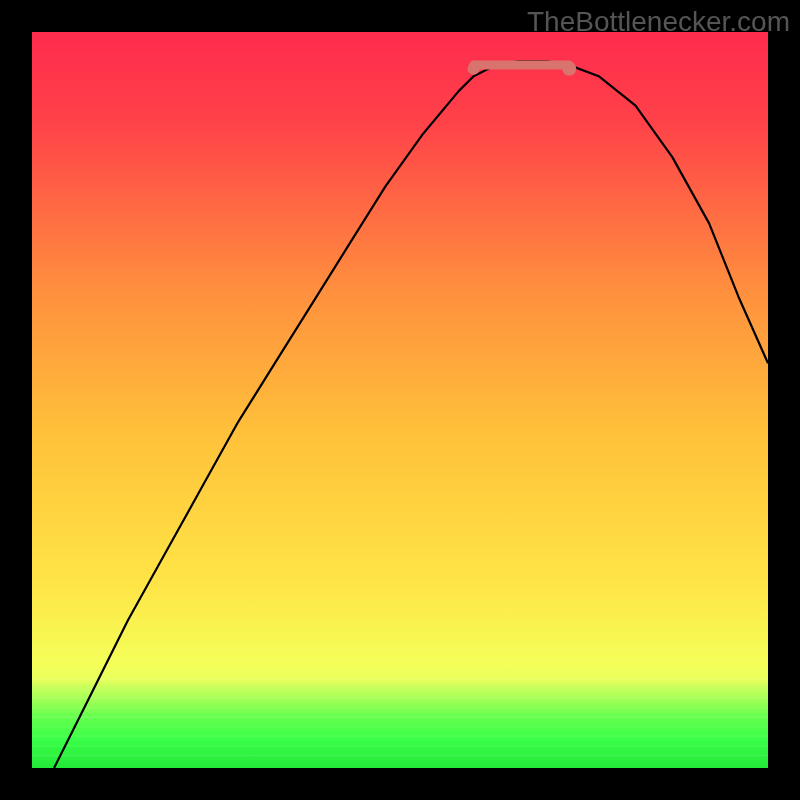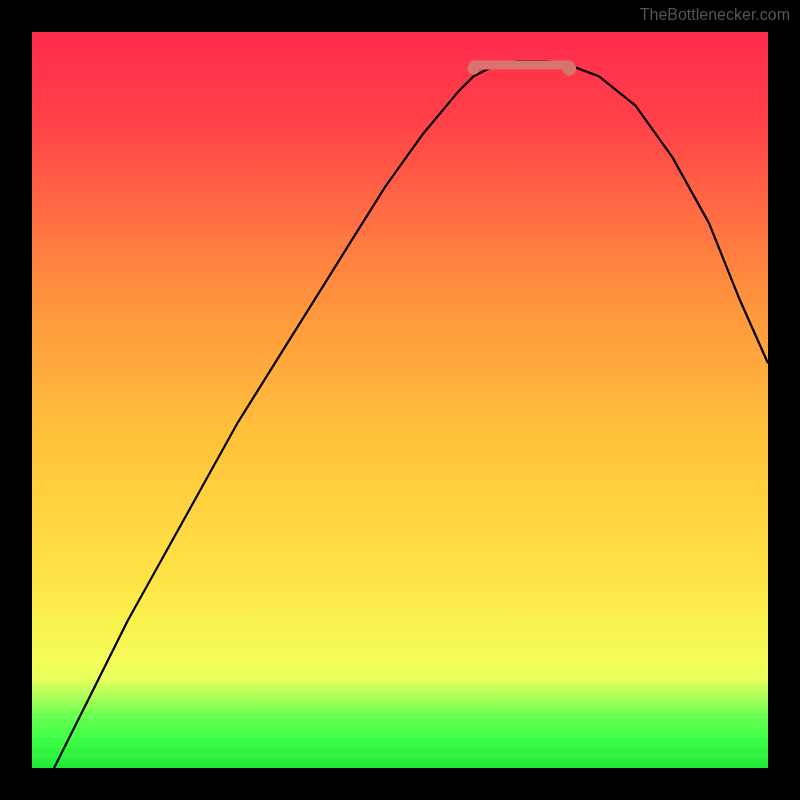--- a/index.html
+++ b/index.html
@@ -15,21 +15,21 @@
     width: 800px;
     height: 800px;
     background: #000;
   }
   .watermark {
     position: absolute;
     top: 6px;
     right: 10px;
     color: #555;
     font-family: Arial, sans-serif;
-    font-size: 16px;
+    font-size: 28px;
     font-weight: 500;
     z-index: 10;
   }
   .plot-area {
     position: absolute;
     left: 32px;
     top: 32px;
     width: 736px;
     height: 736px;
   }

